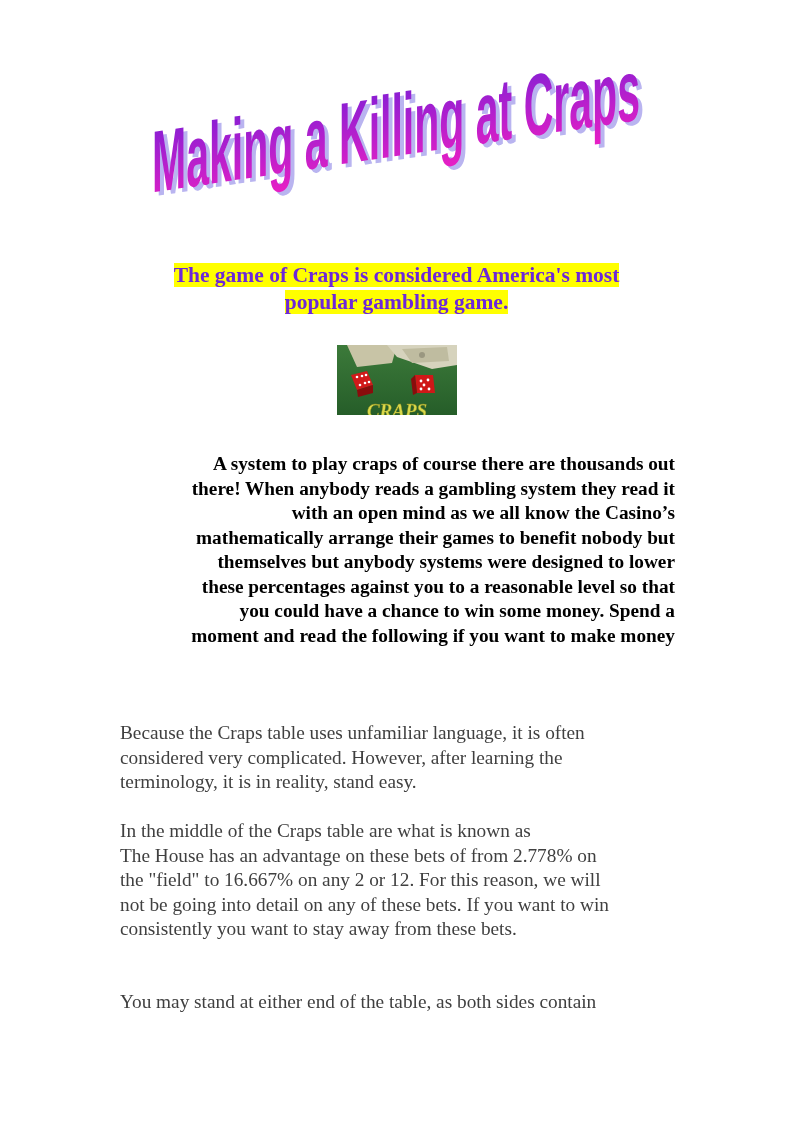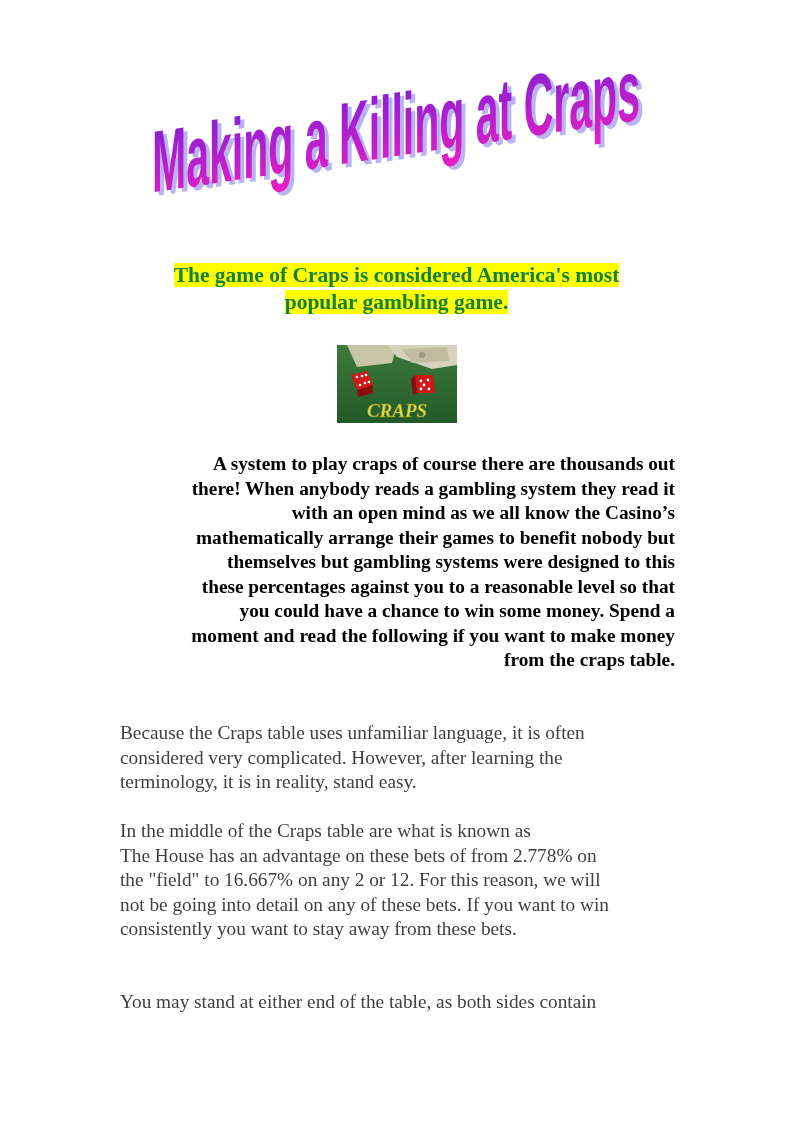--- a/index.html
+++ b/index.html
@@ -7,26 +7,26 @@
 
   .wordart {
     position: absolute; left: 150px; top: 80px; width: 500px; height: 130px;
   }
   .wordart svg { width: 100%; height: 100%; overflow: visible; }
 
   .headline {
     position: absolute; left: 100px; width: 593px; top: 262px;
     text-align: center;
     font-family: "Liberation Serif", serif; font-weight: bold; font-size: 21.5px;
-    line-height: 27px; color: #15803d;
+    line-height: 27px; color: #6d28d9;
   }
   .headline span { background: #ffff00; }
 
   .craps-image {
-    position: absolute; left: 337px; top: 345px; width: 120px; height: 78px;
+    position: absolute; left: 337px; top: 345px; width: 120px; height: 70px;
     overflow: hidden; background: #d946ef;
   }
 
   .intro {
     position: absolute; left: 118px; width: 557px; top: 452px;
     text-align: right;
     font-family: "Liberation Serif", serif; font-weight: bold; font-size: 19.3px;
     line-height: 24.5px; color: #000;
   }
 
@@ -99,25 +99,24 @@
     </g>
     <text x="60" y="72" text-anchor="middle" font-family="Liberation Serif, serif" font-style="italic" font-weight="bold" font-size="19" fill="#d8d84a" stroke="#8a8a20" stroke-width="0.4">CRAPS</text>
   </svg>
 </div>
 
 <div class="intro">
   <span class="line">A system to play craps of course there are thousands out</span>
   <span class="line">there! When anybody reads a gambling system they read it</span>
   <span class="line">with an open mind as we all know the Casino’s</span>
   <span class="line">mathematically arrange their games to benefit nobody but</span>
-  <span class="line">themselves but gambling systems were designed to this</span>
+  <span class="line">themselves but anybody systems were designed to lower</span>
   <span class="line">these percentages against you to a reasonable level so that</span>
   <span class="line">you could have a chance to win some money. Spend a</span>
   <span class="line">moment and read the following if you want to make money</span>
-  <span class="line">from the craps table.</span>
 </div>
 
 <div class="body-para p1">
   <span class="line">Because the Craps table uses unfamiliar language, it is often</span>
   <span class="line">considered very complicated.  However, after learning the</span>
   <span class="line">terminology, it is in reality, stand easy.</span>
 </div>
 
 <div class="body-para p2">
   <span class="line">In the middle of the Craps table are what is known as</span>

